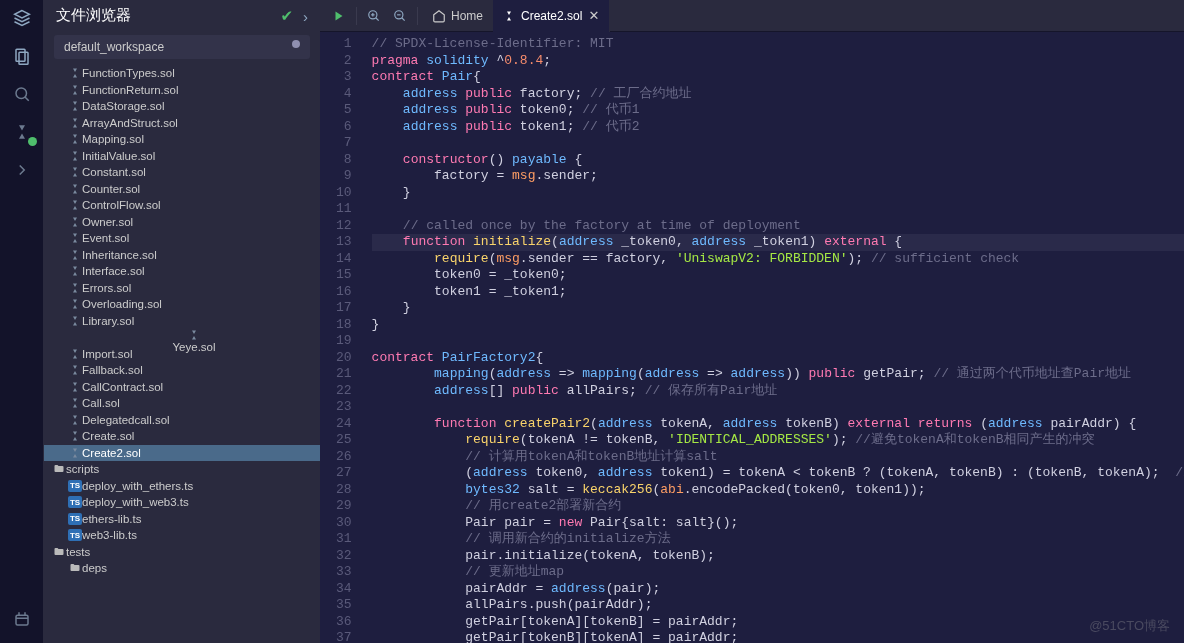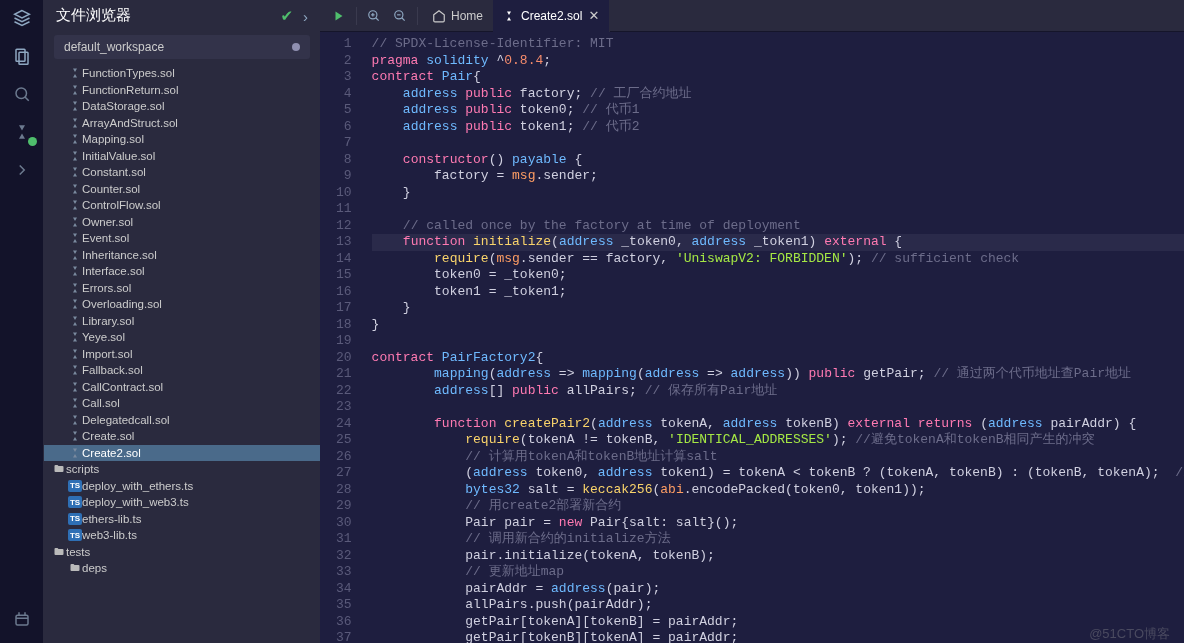--- a/index.html
+++ b/index.html
@@ -12,21 +12,21 @@
 .act-icon svg{width:18px;height:18px;}
 .sidebar { width:276px; background:#2a2a3e; display:flex; flex-direction:column; }
 .sidebar-header { display:flex; align-items:flex-end; padding:6px 12px; color:#fff; font-size:15px; }
 .sidebar-title { flex:1; }
 .sidebar-actions { display:flex; gap:10px; align-items:center;}
 .sidebar-actions .ic{color:#4fbe6c;cursor:pointer;}
 .sidebar-actions .chev{color:#8ea7c1;cursor:pointer;}
 .ws-row{display:flex;align-items:center;padding:6px 14px;color:#e0e0e0;font-size:12px;}
 .ws-row .plus{margin-left:10px;color:#ccc;cursor:pointer;font-size:14px;}
 .ws-row .menu{margin-left:auto;color:#ccc;cursor:pointer;}
-.ws-select{margin:4px 10px 6px 10px;background:#33334a;border-radius:3px;padding:5px 10px;color:#ccc;display:flex;align-items:center;justify-content:space-between;position:relative;}
+.ws-select{margin:4px 10px 6px 10px;background:#33334a;border-radius:3px;padding:5px 10px;color:#ccc;display:flex;align-items:flex-start;justify-content:space-between;position:relative;}
 .ws-select .dot{width:8px;height:8px;border-radius:50%;background:#8f8fb0;}
 .file-tree{flex:1;overflow:auto;padding-bottom:8px;}
 .file-tree::-webkit-scrollbar{width:8px;}
 .file-tree::-webkit-scrollbar-thumb{background:#4a4a60;border-radius:4px;}
 .tree-item{display:flex;align-items:center;height:16.5px;padding-left:20px;color:#ccc;cursor:pointer;font-size:11.5px;}
 .tree-item.selected{background:#4a6a8a;color:#fff;}
 .tree-item.folder{padding-left:6px;}
 .tree-item .fi{width:14px;height:14px;margin-right:0;display:flex;align-items:center;justify-content:center;font-size:10px;}
 .fi.sol{color:#7a8a9f;}
 .fi.ts{background:#2e6fb5;color:#fff;font-size:8px;font-weight:bold;border-radius:2px;width:14px;height:12px;}
@@ -45,21 +45,21 @@
 .line.hl{background:#2a2a4a;}
 .line{height:16.5px;}
 .cgrey{color:#6c6c8a;}
 .ckw{color:#ff7ab2;}
 .ctype{color:#6fbaff;}
 .cfn{color:#fad46b;}
 .cnum{color:#f78c6c;}
 .cstr{color:#a5e844;}
 .cdef{color:#d0d0e0;}
 .corange{color:#ff9e64;}
-.watermark{position:absolute;bottom:0;right:14px;color:#4a4a60;font-size:13px;pointer-events:none;}
+.watermark{position:absolute;bottom:8px;right:14px;color:#4a4a60;font-size:13px;pointer-events:none;}
 .badge{position:absolute;bottom:-2px;right:-3px;width:9px;height:9px;border-radius:50%;background:#4fbe6c;}
 .icon-box{position:relative;}
 </style>
 </head>
 <body>
 
 <div class="app">
   <div class="activity-bar">
     <div class="activity-top">
       <div class="act-icon active">
@@ -232,21 +232,21 @@
           <span>Overloading.sol</span>
         </div>
         <div class="tree-item" style="padding-left: 24px;">
           <span class="fi sol">
             <svg width="12" height="12" viewBox="0 0 24 24" fill="currentColor">
               <path d="M8 3l4 7 4-7M8 21l4-7 4 7"></path>
             </svg>
           </span>
           <span>Library.sol</span>
         </div>
-        <div class="tree-item" style="padding-left: 24px;">
+        <div class="tree-item" style="padding-left: 24px; flex-direction: column;">
           <span class="fi sol">
             <svg width="12" height="12" viewBox="0 0 24 24" fill="currentColor">
               <path d="M8 3l4 7 4-7M8 21l4-7 4 7"></path>
             </svg>
           </span>
           <span>Yeye.sol</span>
         </div>
         <div class="tree-item" style="padding-left: 24px;">
           <span class="fi sol">
             <svg width="12" height="12" viewBox="0 0 24 24" fill="currentColor">

